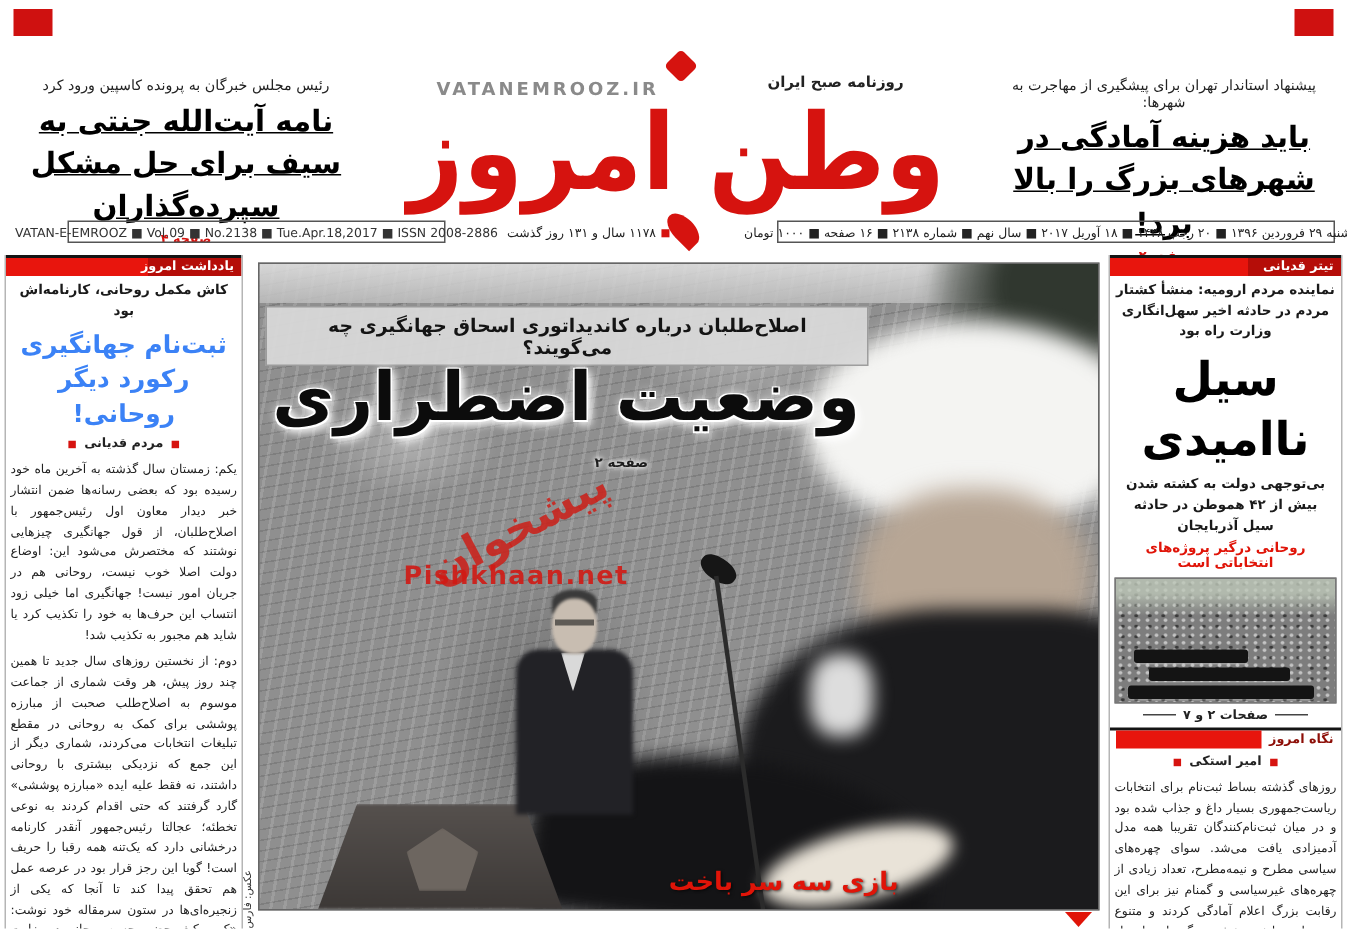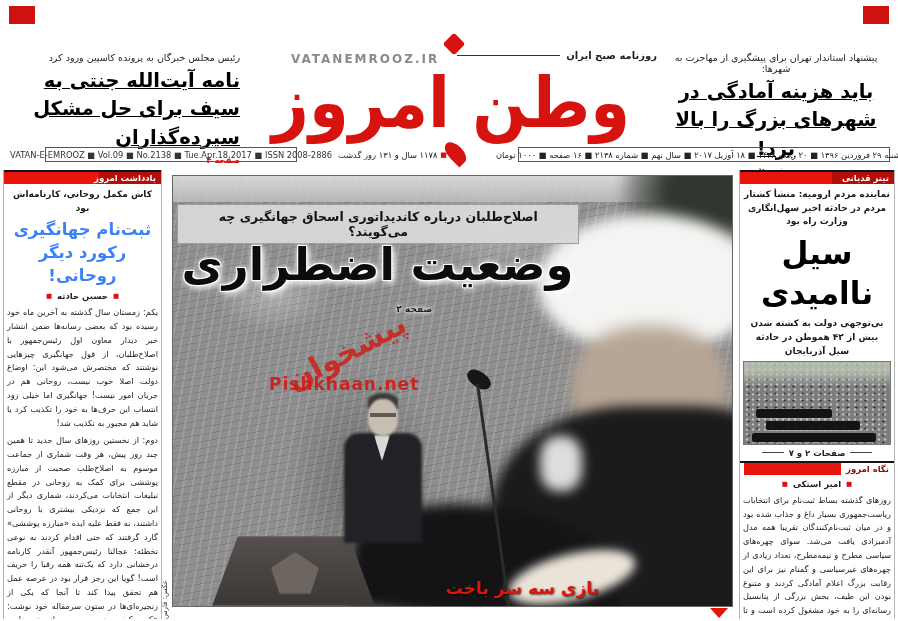--- a/index.html
+++ b/index.html
@@ -10,32 +10,32 @@
   }
 
   
   .corner-mark { position:absolute; top:6px; width:26px; height:18px; background:#cf1110; }
   .corner-mark.left { left:9px; } .corner-mark.right { right:9px; }
 
   .logo-block { position:absolute; left:243px; top:28px; width:416px; height:140px; }
   .logo-url { position:absolute; left:48px; top:24px; font-size:12px; font-weight:bold;
               color:#8a8a8a; letter-spacing:2px; }
   .logo-tagline { position:absolute; right:2px; top:22px; width:200px; display:flex;
-                  align-items:center; gap:6px; direction:rtl; }
+                  align-items:center; gap:6px; direction:rtl;flex-direction:column; }
   .logo-tagline .txt { font-size:10px; font-weight:bold; color:#222; white-space:nowrap; }
   .logo-tagline .line { flex:1; border-top:1.5px solid #333; }
   .logo-text { position:absolute; left:0; right:0; top:34px; text-align:center;
                font-size:64px; line-height:1.3; font-weight:bold; color:#d6130f;
                transform:scaleY(1.1); letter-spacing:-3px; direction:rtl; white-space:nowrap; }
   .logo-orn-top { position:absolute; left:203px; top:8px; width:16px; height:16px;
                   background:#d6130f; transform:rotate(45deg); border-radius:3px; }
   .logo-orn-drop { position:absolute; left:205px; top:112px; width:15px; height:26px;
                    background:#d6130f; border-radius:50% 50% 50% 0; transform:rotate(-45deg); }
 
-  .tl-story { position:absolute; left:8px; top:52px; width:232px; direction:rtl; }
+  .tl-story { position:absolute; left:8px; top:52px; width:232px; text-align:center; direction:rtl; }
   .tr-story { position:absolute; left:660px; top:52px; width:232px; text-align:center; direction:rtl; }
   .story-kicker { font-size:9.5px; color:#222; margin-bottom:4px; }
   .story-headline { font-size:19.5px; font-weight:900; color:#000; line-height:1.45;text-decoration:underline; }
   .story-pageref { font-size:8.5px; font-weight:bold; color:#d6130f; margin-top:3px; }
 
   .date-latin { position:absolute; left:45px; top:147px; width:252px; height:15px;
                 border:1px solid #555; font-size:8.3px; color:#333; display:flex;
                 align-items:center; justify-content:center; white-space:nowrap; }
   .date-counter { position:absolute; left:325px; top:148px; width:135px; height:14px;
                   direction:rtl; font-size:8.3px; color:#222; display:flex; gap:3px;
@@ -198,21 +198,21 @@
 <div class="date-persian">سه‌شنبه ۲۹ فروردین ۱۳۹۶ ■ ۲۰ رجب ۱۴۳۸ ■ ۱۸ آوریل ۲۰۱۷ ■ سال نهم ■ شماره ۲۱۳۸ ■ ۱۶ صفحه ■ ۱۰۰۰ تومان</div>
 
 <div class="side-col col-left">
   <div class="section-bar">
     <span class="label">یادداشت امروز</span>
   </div>
   <div class="col-kicker">کاش مکمل روحانی، کارنامه‌اش بود</div>
   <div class="col-headline">ثبت‌نام جهانگیری رکورد دیگر روحانی!</div>
   <div class="author-row">
     <span class="sq">■</span>
-    <span>حسین حادثه</span>
+    <span>مردم قدیانی</span>
     <span class="sq">■</span>
   </div>
   <div class="col-body">
     <p>یکم: زمستان سال گذشته به آخرین ماه خود رسیده بود که بعضی رسانه‌ها ضمن انتشار خبر دیدار معاون اول رئیس‌جمهور با اصلاح‌طلبان، از قول جهانگیری چیزهایی نوشتند که مختصرش می‌شود این: اوضاع دولت اصلا خوب نیست، روحانی هم در جریان امور نیست! جهانگیری اما خیلی زود انتساب این حرف‌ها به خود را تکذیب کرد یا شاید هم مجبور به تکذیب شد!</p>
     <p>دوم: از نخستین روزهای سال جدید تا همین چند روز پیش، هر وقت شماری از جماعت موسوم به اصلاح‌طلب صحبت از مبارزه پوششی برای کمک به روحانی در مقطع تبلیغات انتخابات می‌کردند، شماری دیگر از این جمع که نزدیکی بیشتری با روحانی داشتند، نه فقط علیه ایده «مبارزه پوششی» گارد گرفتند که حتی اقدام کردند به نوعی تخطئه؛ عجالتا رئیس‌جمهور آنقدر کارنامه درخشانی دارد که یک‌تنه همه رقبا را حریف است! گویا این رجز قرار بود در عرصه عمل هم تحقق پیدا کند تا آنجا که یکی از زنجیره‌ای‌ها در ستون سرمقاله خود نوشت: «کم و کیف حضور حسن روحانی در وزارت کشور، به همه گمانه‌زنی‌ها پایان داد! رئیس‌جمهور نه‌تنها احتیاجی به نامزد ضربه‌گیر ندارد بلکه در دفاع از کارنامه دولت، زبانی حتی برنده‌تر از بهار ۹۲ خواهد داشت!»</p>
 
   </div>
 </div>
 
 <div class="photo">
@@ -244,20 +244,21 @@
 <div class="photo-credit">عکس: فارس</div>
 <div class="red-tri"></div>
 
 <div class="side-col col-right">
   <div class="section-bar">
     <span class="label">تیتر قدیانی</span>
   </div>
   <div class="col-kicker">نماینده مردم ارومیه: منشأ کشتار مردم در حادثه اخیر سهل‌انگاری وزارت راه بود</div>
   <div class="big-headline">سیل ناامیدی</div>
   <div class="deck">بی‌توجهی دولت به کشته شدن بیش از ۴۲ هموطن در حادثه سیل آذربایجان</div>
+  <div class="highlight-line">روحانی درگیر پروژه‌های انتخاباتی است</div>
 
   <div class="rc-photo">
     <div class="coffin" style="left:12px; right:58px; bottom:26px;"></div>
     <div class="coffin" style="left:22px; right:30px; bottom:14px;"></div>
     <div class="coffin" style="left:8px;  right:14px; bottom:2px;"></div>
   </div>
   <div class="rc-caption">
     <span class="dash"></span>
     <span class="txt">صفحات ۲ و ۷</span>
     <span class="dash"></span>

